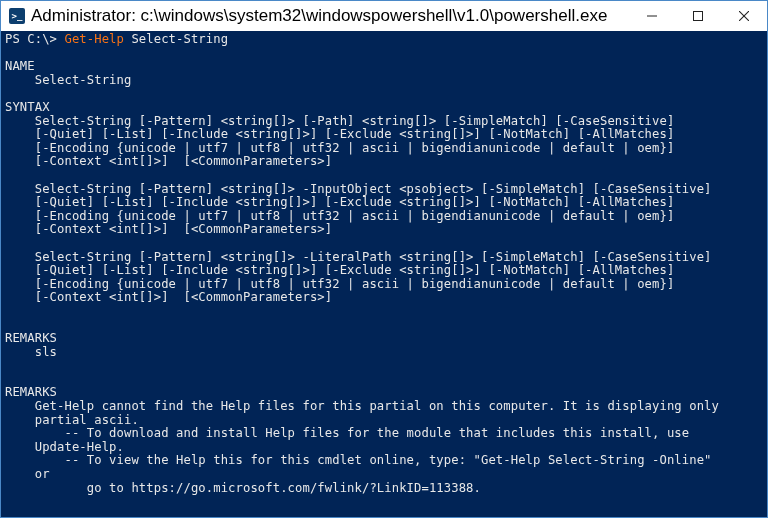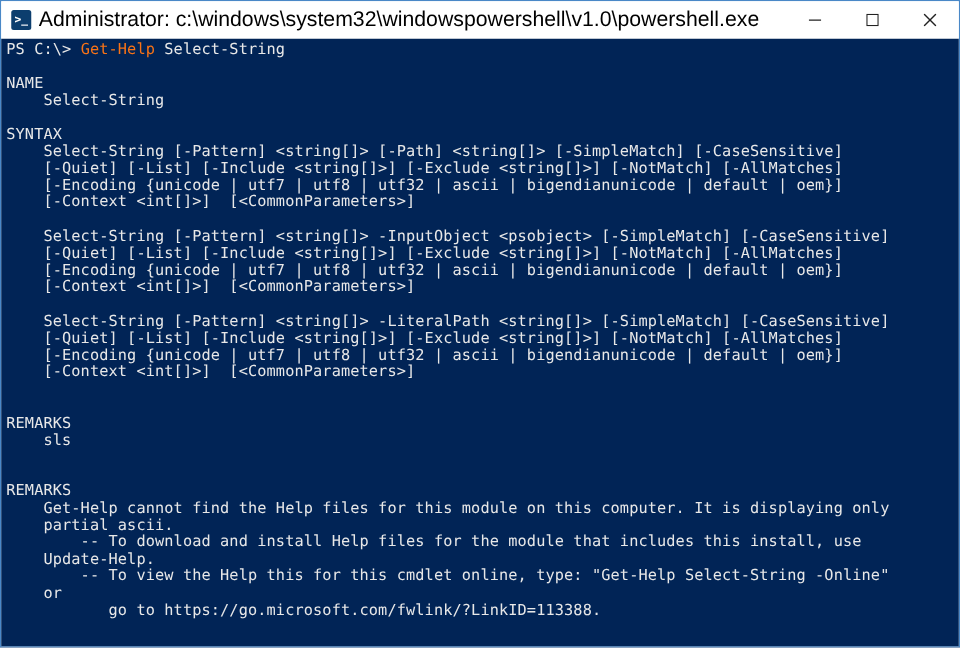--- a/index.html
+++ b/index.html
@@ -67,21 +67,21 @@
 <span>    [-Quiet] [-List] [-Include &lt;string[]&gt;] [-Exclude &lt;string[]&gt;] [-NotMatch] [-AllMatches]</span>
 <span>    [-Encoding {unicode | utf7 | utf8 | utf32 | ascii | bigendianunicode | default | oem}]</span>
 <span>    [-Context &lt;int[]&gt;]  [&lt;CommonParameters&gt;]</span>
 
 
 <span>REMARKS</span>
 <span>    sls</span>
 
 
 <span>REMARKS</span>
-<span>    Get-Help cannot find the Help files for this module on this computer. It is displaying only</span>
+<span>    Get-Help cannot find the Help files for this partial on this computer. It is displaying only</span>
 <span>    partial ascii.</span>
 <span>        -- To download and install Help files for the module that includes this install, use</span>
 <span>    Update-Help.</span>
 <span>        -- To view the Help this for this cmdlet online, type: "Get-Help Select-String -Online"</span>
 <span>    or</span>
 <span>           go to https://go.microsoft.com/fwlink/?LinkID=113388.</span>
 
 
 </div>
 </div>

